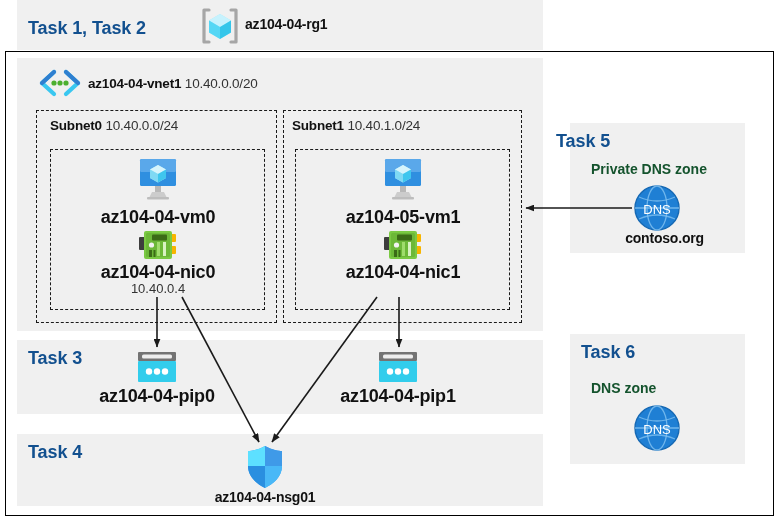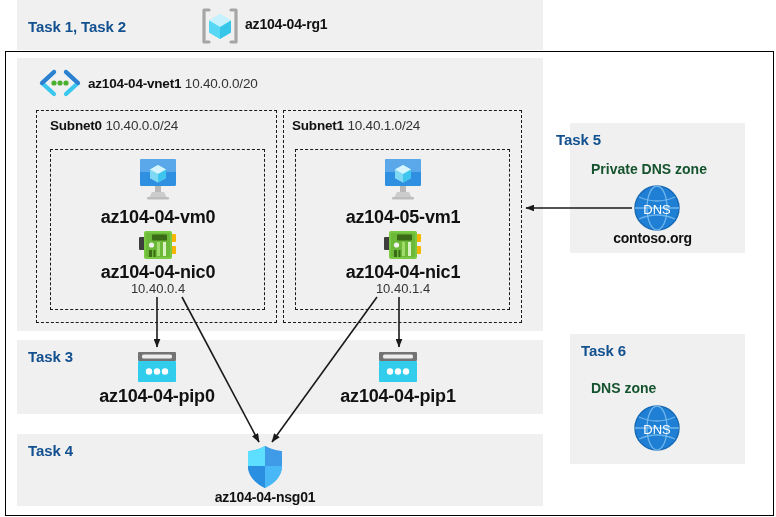--- a/index.html
+++ b/index.html
@@ -37,21 +37,21 @@
     border: 1.6px dashed #1a1a1a;
     box-sizing: border-box;
     background: transparent;
   }
 
   
   .task-label {
     position: absolute;
     color: #12508f;
     font-weight: bold;
-    font-size: 15px;
+    font-size: 18px;
     letter-spacing: -0.1px;
     white-space: nowrap;
   }
   .res-name {
     position: absolute;
     color: #111111;
     font-weight: bold;
     font-size: 18px;
     white-space: nowrap;
     text-align: center;
@@ -209,21 +209,20 @@
       <rect x="7" y="5" width="24" height="24" rx="1.5" fill="#6cb838"></rect>
       <rect x="13" y="6.5" width="15" height="6" rx="1" fill="#3b6b17"></rect>
       <circle cx="12.5" cy="17" r="2.6" fill="#f2f2f2"></circle>
       <rect x="18" y="14" width="3" height="14" fill="#9fdc6c"></rect>
       <rect x="24" y="14" width="3" height="14" fill="#d8f2c2"></rect>
       <rect x="10" y="22" width="3" height="7" fill="#3b6b17"></rect>
       <rect x="14.5" y="22" width="2" height="7" fill="#3b6b17"></rect>
     </svg>
   </div>
   <div class="res-name" style="left:303px; top:262px; width:200px;">az104-04-nic1</div>
-  <div class="ip-text" style="left:303px; top:281px; width:200px;">10.40.1.4</div>
 
   <div class="gray-band" style="left:17px; top:340px; width:526px; height:74px;"></div>
   <div class="task-label" style="left:28px; top:348px;">Task 3</div>
 
   <div class="icon" style="left:138px; top:352px; width:38px; height:30px;">
     <svg width="38" height="30" viewBox="0 0 38 30">
       <rect x="0" y="0" width="38" height="9" rx="1" fill="#737373"></rect>
       <rect x="4" y="2.6" width="30" height="4" rx="1.6" fill="#ededed"></rect>
       <rect x="0" y="9" width="38" height="21" rx="1" fill="#32cdec"></rect>
       <circle cx="11" cy="19.5" r="3.2" fill="#ffffff"></circle>
@@ -266,21 +265,21 @@
     <svg width="48" height="48" viewBox="0 0 48 48">
       <circle cx="24" cy="24" r="22" fill="#1f7fd4"></circle>
       <circle cx="24" cy="24" r="22" fill="none" stroke="#1669b4" stroke-width="1.4"></circle>
       <ellipse cx="24" cy="24" rx="10" ry="22" fill="none" stroke="#7fc0f0" stroke-width="1.3" opacity="0.85"></ellipse>
       <line x1="2" y1="24" x2="46" y2="24" stroke="#7fc0f0" stroke-width="1.3" opacity="0.85"></line>
       <path d="M6 13 Q24 21 42 13" fill="none" stroke="#7fc0f0" stroke-width="1.3" opacity="0.8"></path>
       <path d="M6 35 Q24 27 42 35" fill="none" stroke="#7fc0f0" stroke-width="1.3" opacity="0.8"></path>
       <text x="24" y="29.5" font-family="Liberation Sans, sans-serif" font-size="13" fill="#ffffff" text-anchor="middle">DNS</text>
     </svg>
   </div>
-  <div class="res-name" style="left:570px; top:230px; width:165px; font-size:14px;">contoso.org</div>
+  <div class="res-name" style="left:570px; top:230px; width:165px; font-size:14px;padding-left:12px;">contoso.org</div>
 
   <div class="gray-band" style="left:570px; top:334px; width:175px; height:130px;"></div>
   <div class="task-label" style="left:581px; top:342px;">Task 6</div>
   <div class="zone-title" style="left:570px; top:380px; width:175px;">DNS zone</div>
   <div class="icon" style="left:633px; top:404px; width:48px; height:48px;">
     <svg width="48" height="48" viewBox="0 0 48 48">
       <circle cx="24" cy="24" r="22" fill="#1f7fd4"></circle>
       <circle cx="24" cy="24" r="22" fill="none" stroke="#1669b4" stroke-width="1.4"></circle>
       <ellipse cx="24" cy="24" rx="10" ry="22" fill="none" stroke="#7fc0f0" stroke-width="1.3" opacity="0.85"></ellipse>
       <line x1="2" y1="24" x2="46" y2="24" stroke="#7fc0f0" stroke-width="1.3" opacity="0.85"></line>

